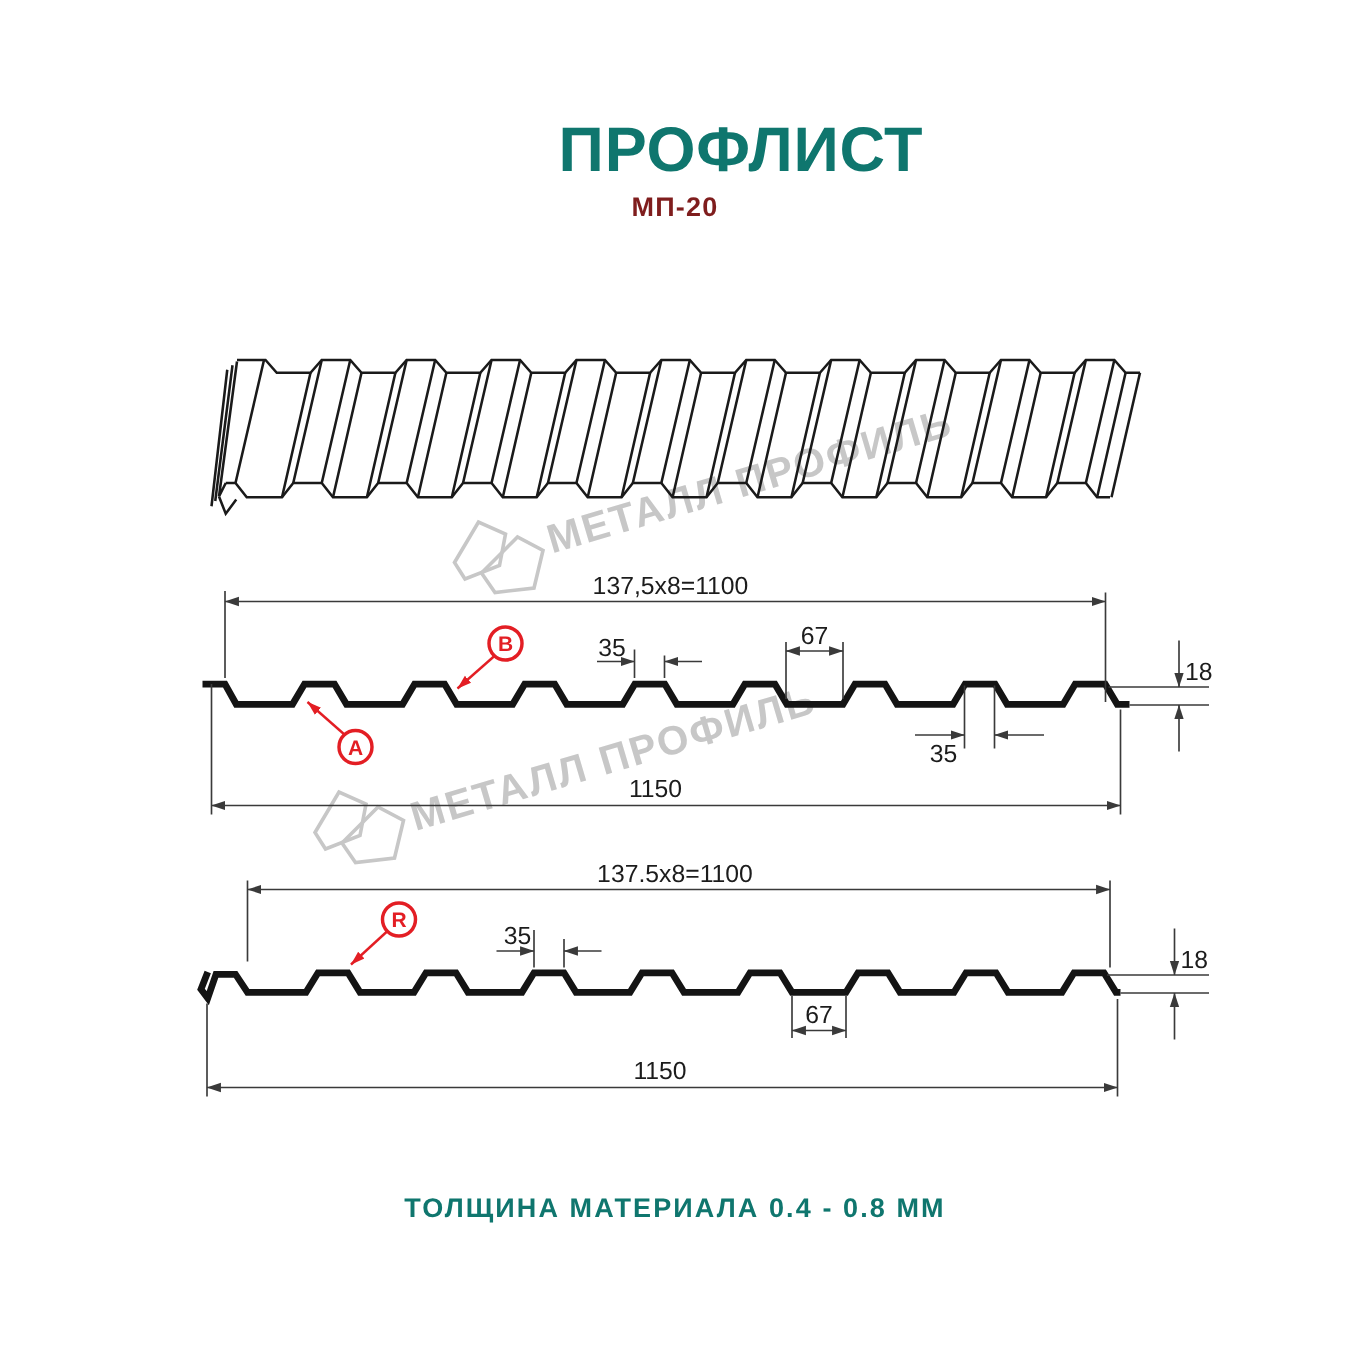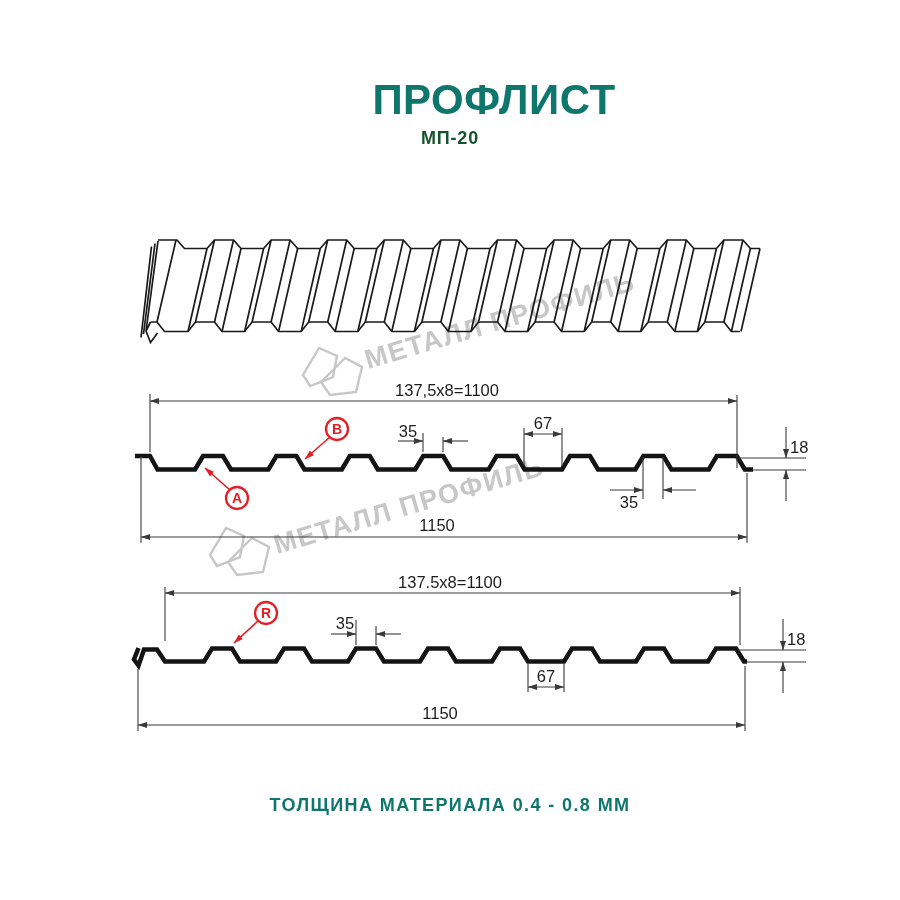--- a/index.html
+++ b/index.html
@@ -1,21 +1,21 @@
 <!DOCTYPE html>
 <html><head>
 <meta charset="utf-8">
 <style>
   html,body{margin:0;padding:0;background:#ffffff;}
   .page{position:relative;width:900px;height:900px;background:#fff;overflow:hidden;
         font-family:"Liberation Sans",sans-serif;}
   .title{position:absolute;left:0;top:76px;width:900px;text-align:center;
          font-size:42px;font-weight:800;letter-spacing:.5px;color:#0f766e;padding-left:44px;}
   .subtitle{position:absolute;left:0;top:128px;width:900px;text-align:center;
-         font-size:18px;font-weight:600;letter-spacing:.8px;color:#14532d;}
+         font-size:18px;font-weight:600;letter-spacing:.8px;color:#7f1d1d;}
   .footer-note{position:absolute;left:0;top:795px;width:900px;text-align:center;
          font-size:18px;font-weight:600;letter-spacing:1.4px;color:#0f766e;}
   svg{position:absolute;left:0;top:0;}
   svg text{font-family:"Liberation Sans",sans-serif;font-size:16.5px;fill:#1c1c1c;}
   .wm-text{font-size:27px;font-weight:700;letter-spacing:1.5px;fill:#c7c7c7;}
   .red-letter{font-size:14px;font-weight:700;fill:#e31e24;}
   .dim-text{font-size:16.5px;}
   .profile{fill:none;stroke:#141414;stroke-width:4.5;stroke-linejoin:miter;}
   .sketch{fill:none;stroke:#1a1a1a;stroke-width:1.7;stroke-linejoin:miter;}
   .thin{stroke:#3a3a3a;stroke-width:1.1;fill:none;}

